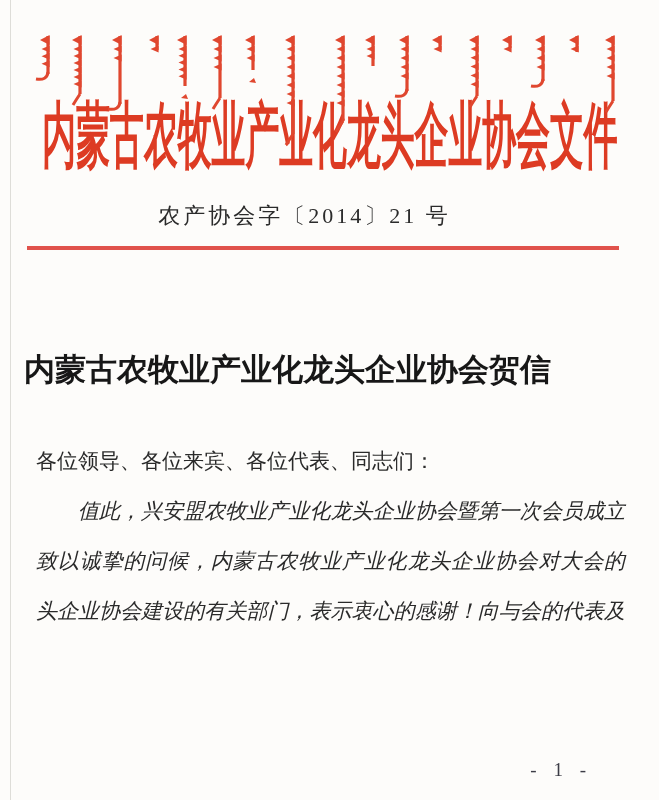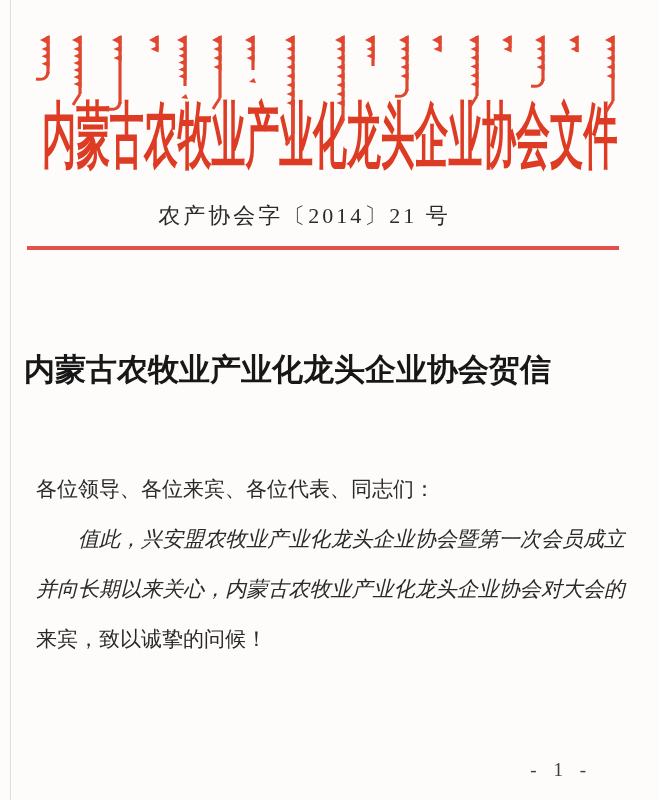--- a/index.html
+++ b/index.html
@@ -43,21 +43,21 @@
     position:absolute;left:27px;top:246px;width:592px;height:4px;
   }
   
   .letter-title{
     position:absolute;left:0;top:350px;width:575px;margin:0;
     text-align:center;
     font-size:31px;line-height:40px;font-weight:bold;
     letter-spacing:0;color:#171717;
   }
   .body-lines{
-    position:absolute;left:36px;top:464px;width:589px;
+    position:absolute;left:36px;top:436px;width:589px;
   }
   .line{
     height:50px;line-height:50px;
     font-size:21px;letter-spacing:0;
     color:#2a2a2a;white-space:nowrap;
   }
   .line.fill{
     white-space:normal;
     text-align:justify;
     text-align-last:justify;
@@ -171,20 +171,20 @@
     <div class="red-rule" style="background: rgb(224, 82, 75);"></div>
   </header>
 
   <main>
     <h1 class="letter-title">内蒙古农牧业产业化龙头企业协会贺信</h1>
 
     <div class="body-lines">
 
     <div class="line">各位领导、各位来宾、各位代表、同志们：</div>
         <div class="line fill indent">值此，兴安盟农牧业产业化龙头企业协会暨第一次会员成立</div>
-        <div class="line fill">并向长期以来关心，内蒙古农牧业产业化龙头企业协会对大会的</div>
-        <div class="line">来宾，致以诚挚的问候！</div>
+        <div class="line fill">致以诚挚的问候，内蒙古农牧业产业化龙头企业协会对大会的</div>
+        <div class="line fill">头企业协会建设的有关部门，表示衷心的感谢！向与会的代表及</div>
       </div>
   </main>
 
   <div class="page-number">- 1 -</div>
 
 </div>
 
 </body></html>

